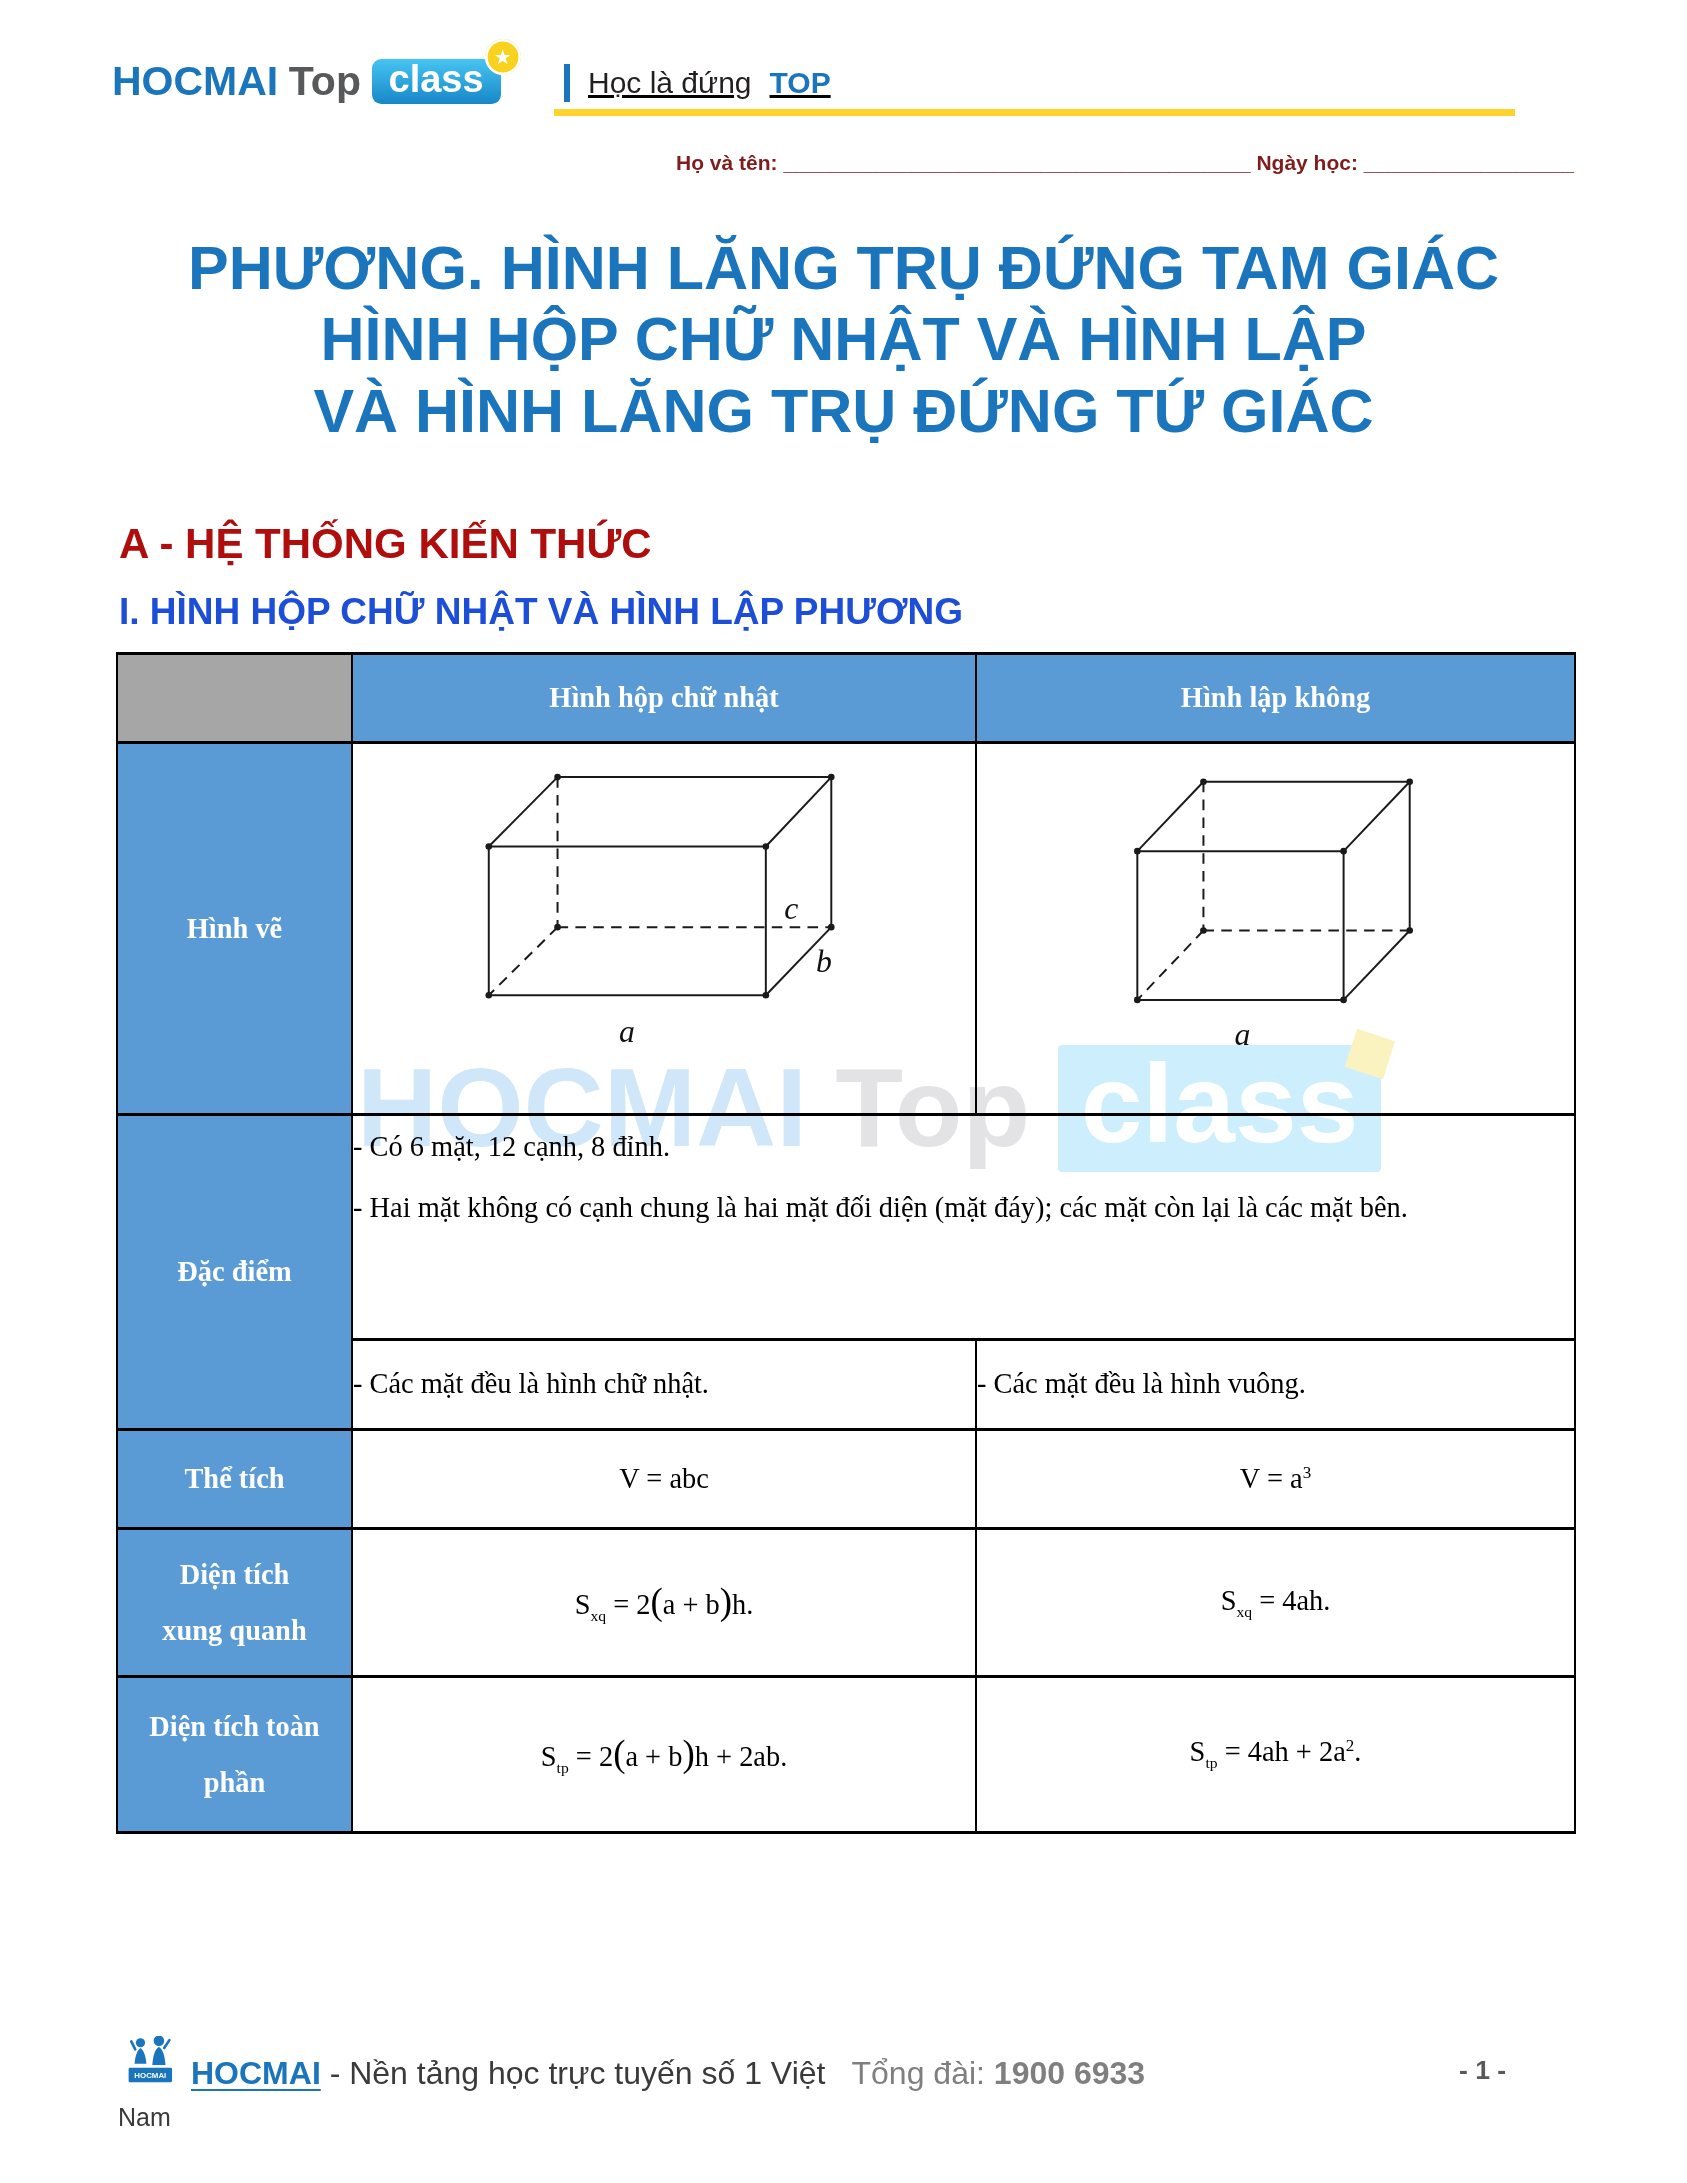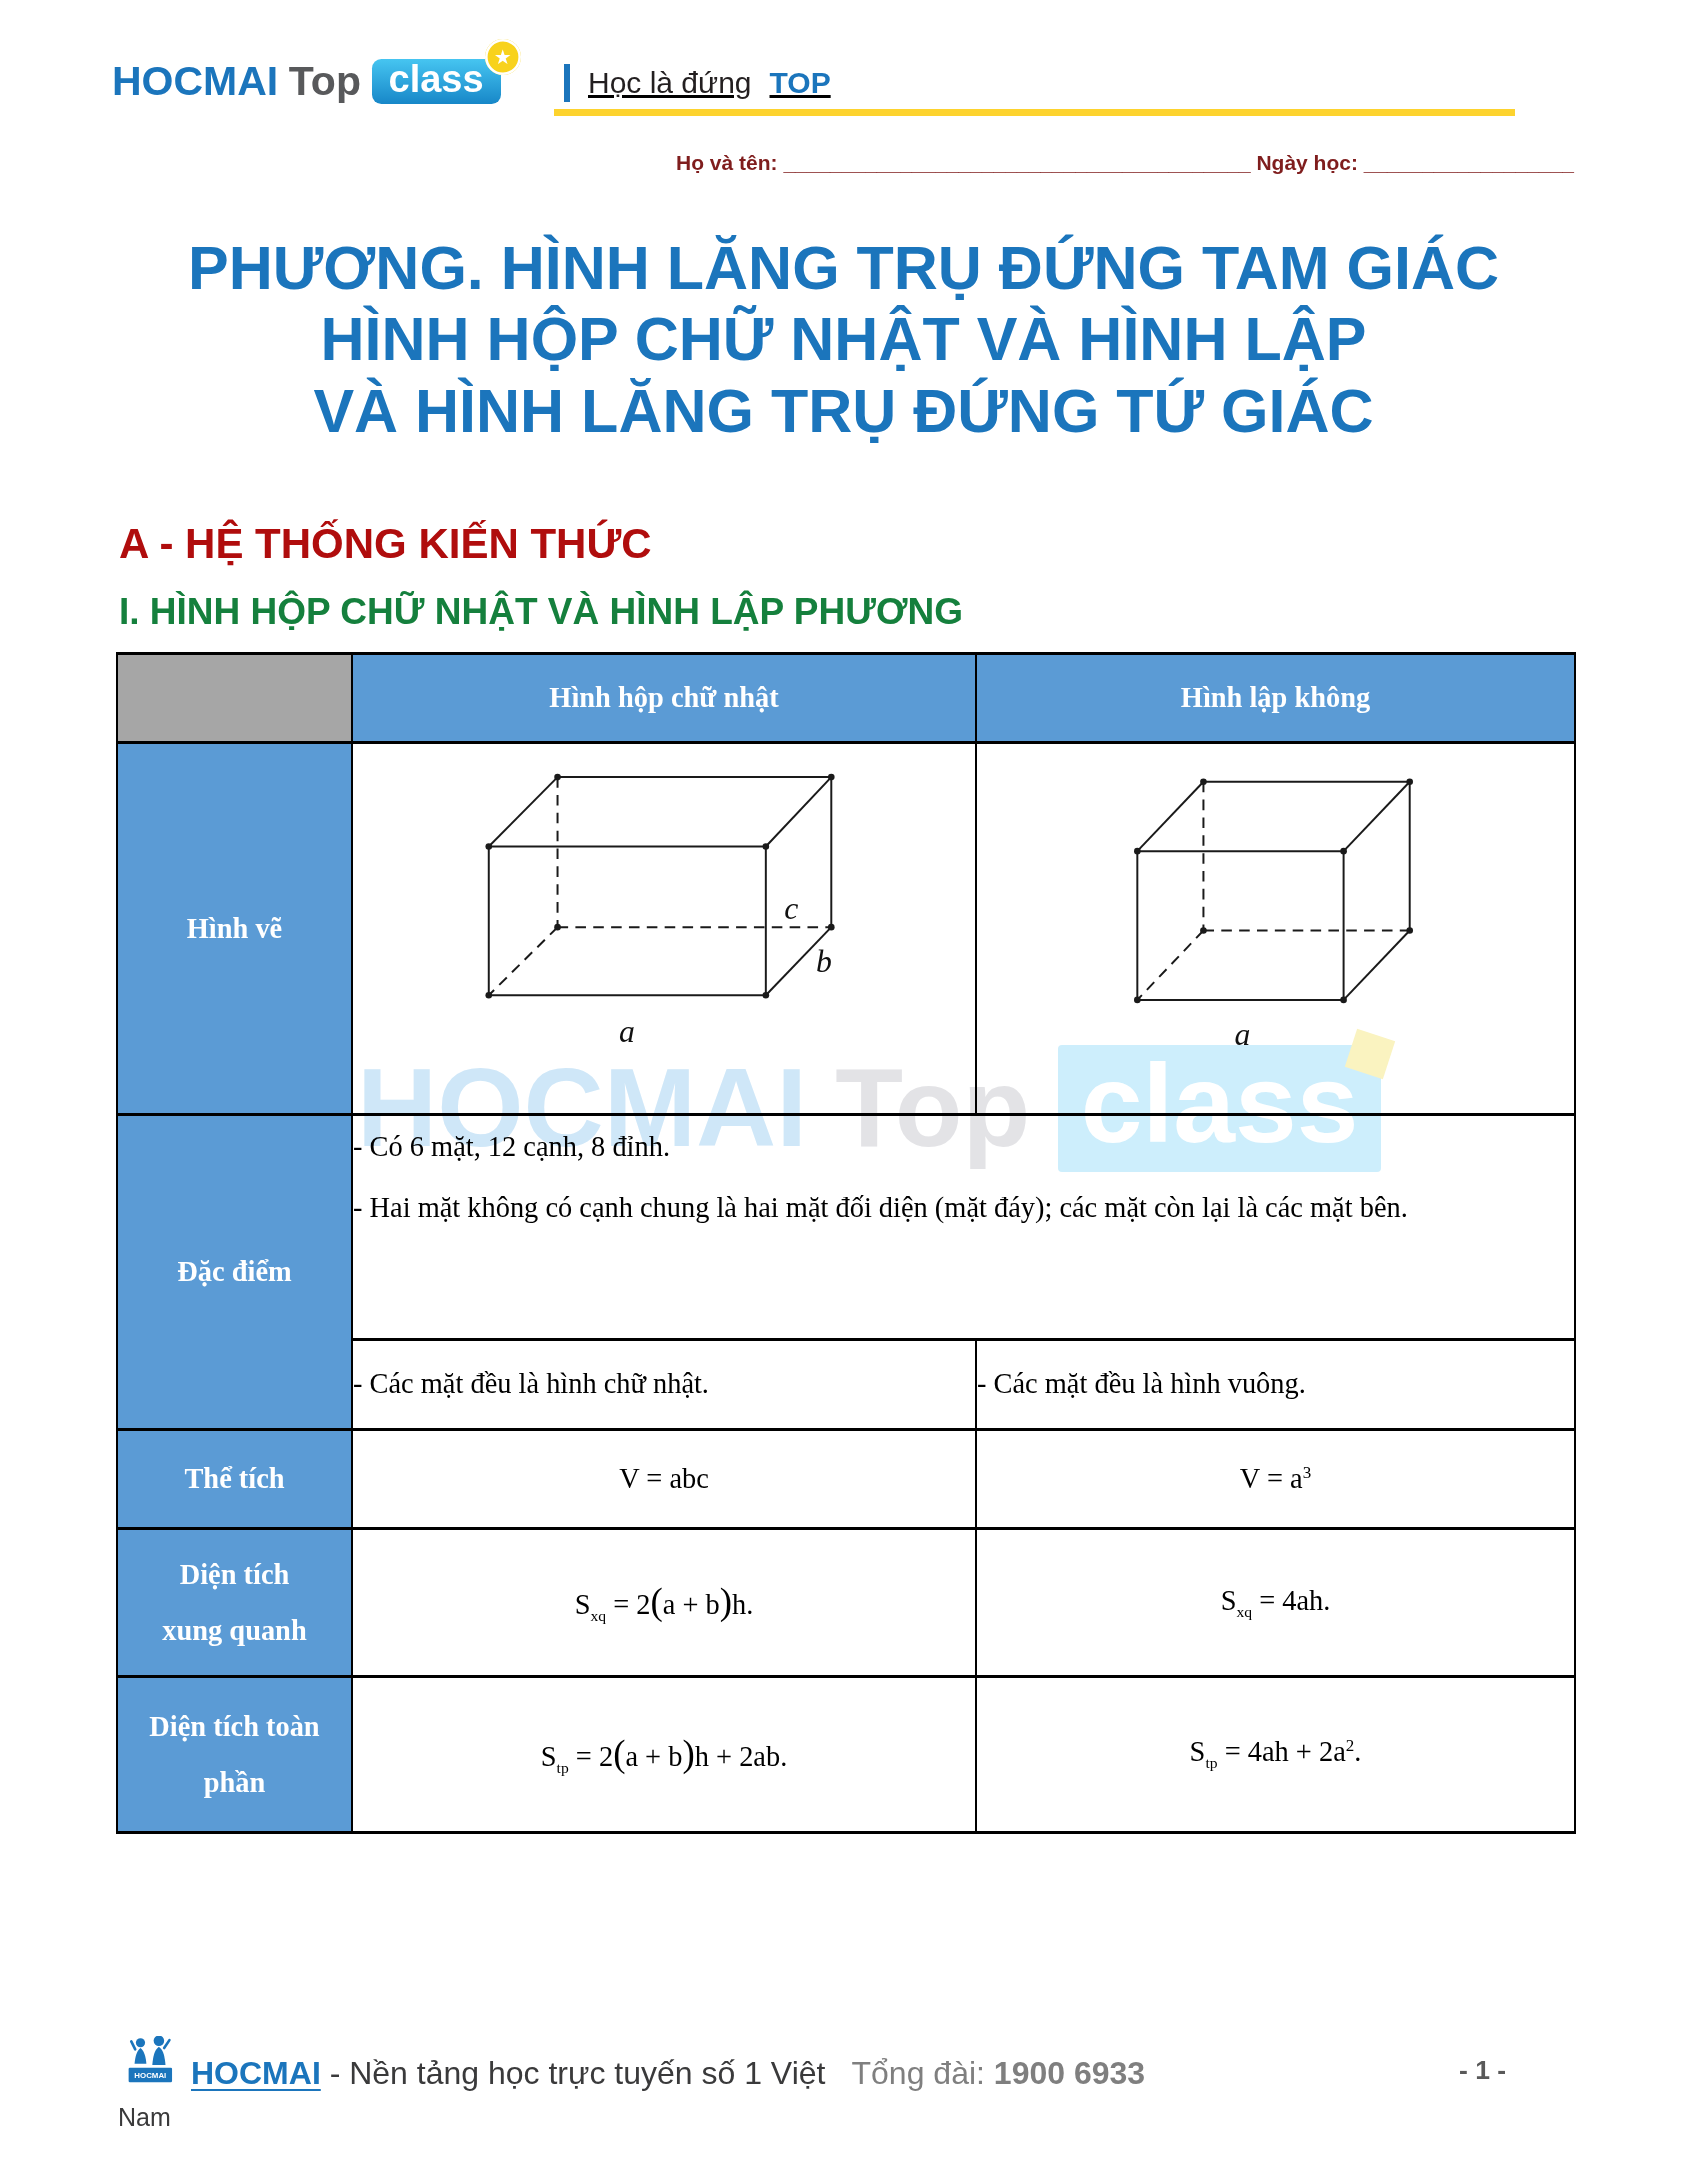--- a/index.html
+++ b/index.html
@@ -30,21 +30,21 @@
     position:absolute;left:118px;top:151px;width:1456px;font-size:21px;font-weight:700;
     color:#7f1d1d;white-space:nowrap;letter-spacing:0;text-align:right;
   }
 
   
   .doc-title{
     position:absolute;left:0;top:233px;width:1687px;text-align:center;
     font-size:61px;line-height:1.17;font-weight:800;color:#1b75bc;
   }
   .section-a{position:absolute;left:119px;top:520px;font-size:42px;font-weight:800;color:#b00d0d;}
-  .section-i{position:absolute;left:119px;top:591px;font-size:37px;font-weight:800;color:#15803d;}
+  .section-i{position:absolute;left:119px;top:591px;font-size:37px;font-weight:800;color:#1d4ed8;}
 
   
   table.kb-table{
     position:absolute;left:116px;top:652px;border-collapse:collapse;table-layout:fixed;
     z-index:2;background:transparent;
   }
   .kb-table td{
     border:2px solid #000;border-top-width:3.3px;border-bottom-width:3.3px;
     padding:0;overflow:hidden;
   }

